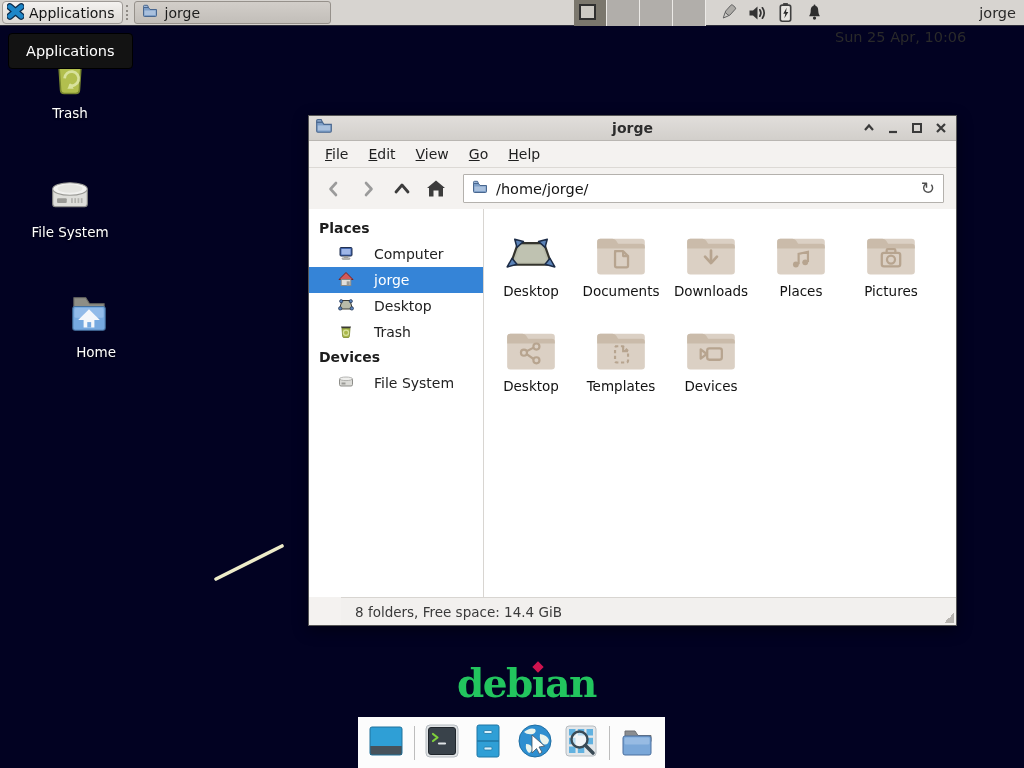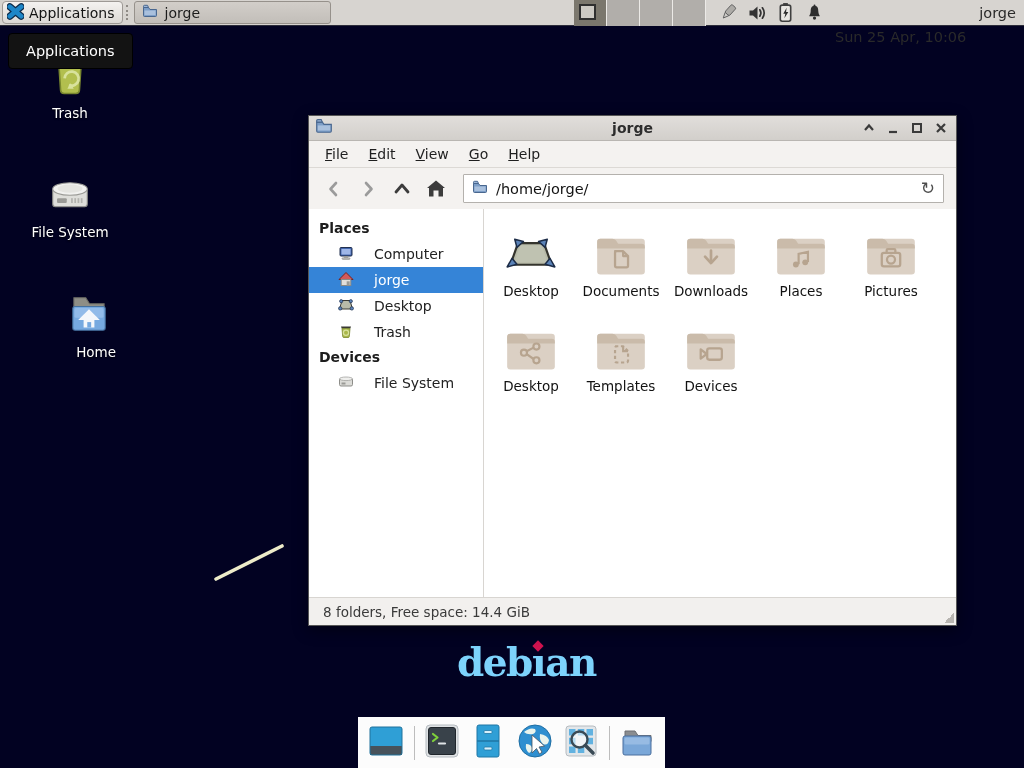--- a/index.html
+++ b/index.html
@@ -104,28 +104,29 @@
     flex:1; padding:18px 2px 0 2px; display:flex; flex-wrap:wrap;
     align-content:flex-start; overflow:hidden;
   }
   .folder-item { width:90px; height:95px; display:flex; flex-direction:column; align-items:center; }
   .folder-item .glyph { height:50px; display:flex; align-items:flex-end; }
   .folder-item .label { margin-top:6px; font-size:13.5px; color:#121212; }
   .statusbar {
     height:28px; flex:0 0 28px; border-top:1px solid #d8d5d1; background:#f2f0ee;
     display:flex; align-items:center; padding:0 14px; font-size:13.5px; color:#3a3a3a;
     position:relative;
+    margin-left:32px;
   }
   .resize-grip { position:absolute; right:2px; bottom:2px; width:10px; height:10px;
     background:linear-gradient(135deg,transparent 50%,#b8b5b1 50%); }
   
   .debian {
-    position:absolute; left:457px; top:643px; z-index:5;
+    position:absolute; left:457px; top:664px; z-index:5;
     font-family:"DejaVu Serif","Liberation Serif",serif;
-    font-size:39px; font-weight:bold; color:#7dd3fc; letter-spacing:-1.5px; line-height:1;
+    font-size:39px; font-weight:bold; color:#22c55e; letter-spacing:-1.5px; line-height:1;
   }
   .debian .i-wrap { position:relative; display:inline-block; }
   .debian .diamond {
     position:absolute; left:2px; top:-1px; width:8px; height:8px;
     background:#d0134f; transform:rotate(45deg);
   }
   
   .dock {
     position:absolute; left:358px; top:717px; width:307px; height:51px;
     background:#fcfcfc; display:flex; align-items:center; gap:8px;

